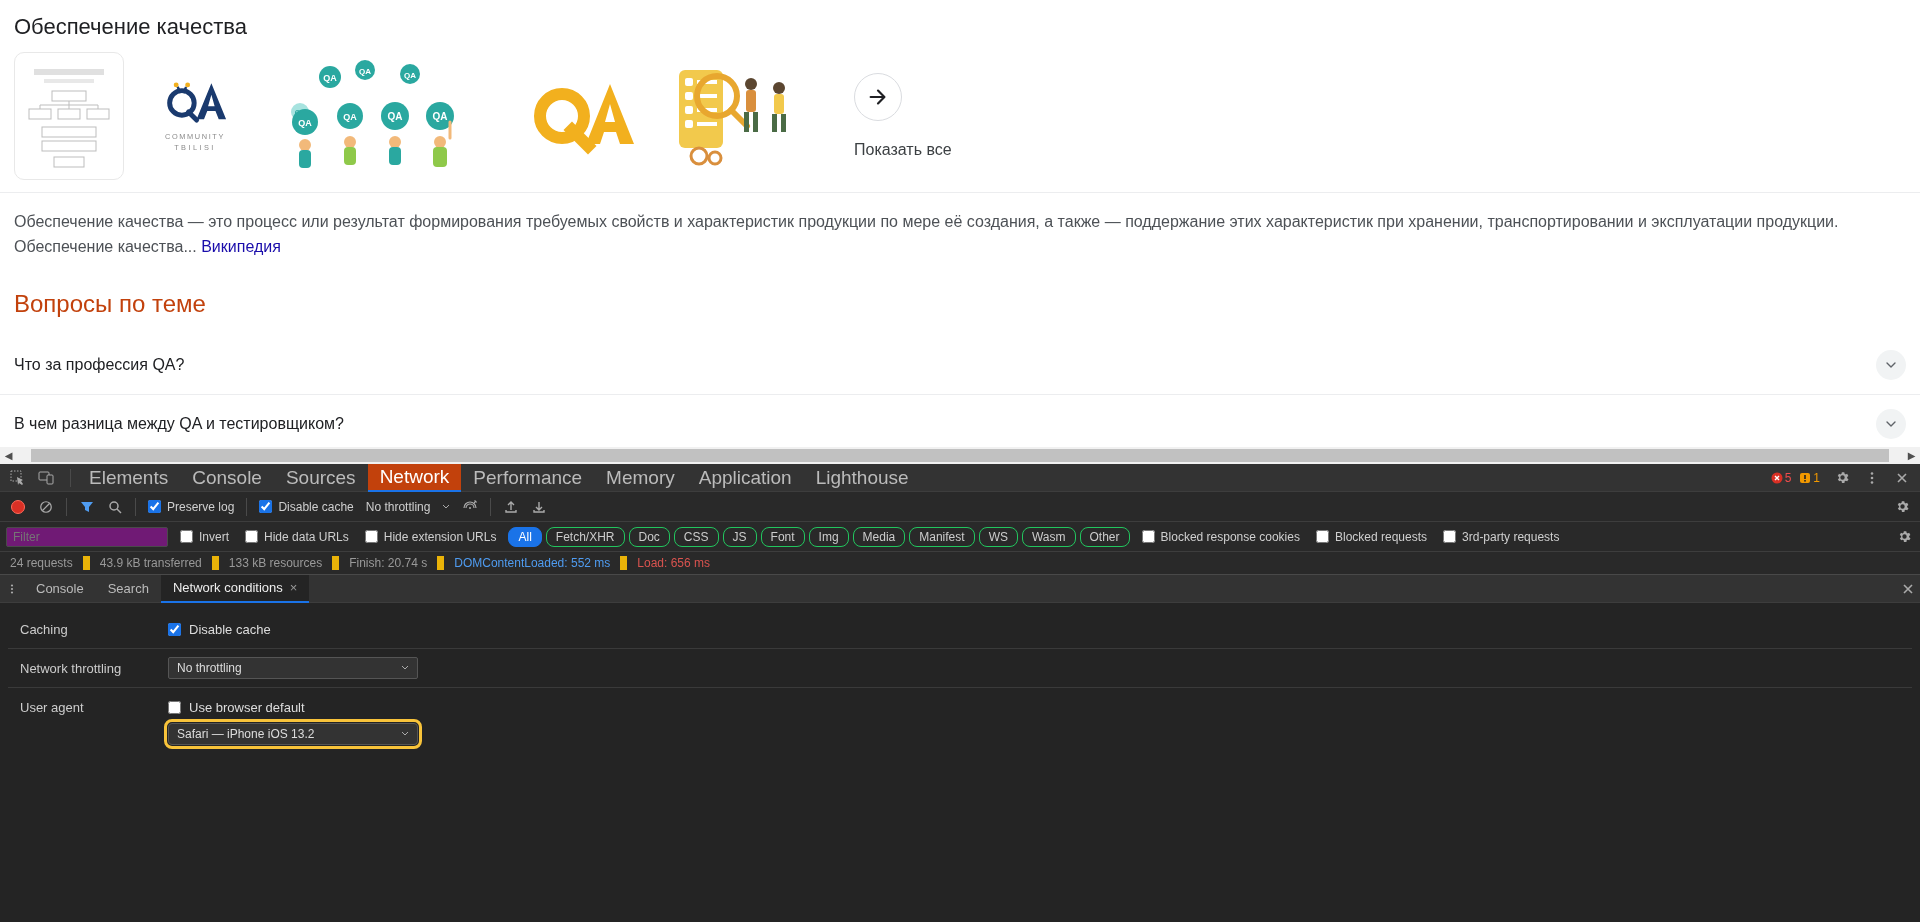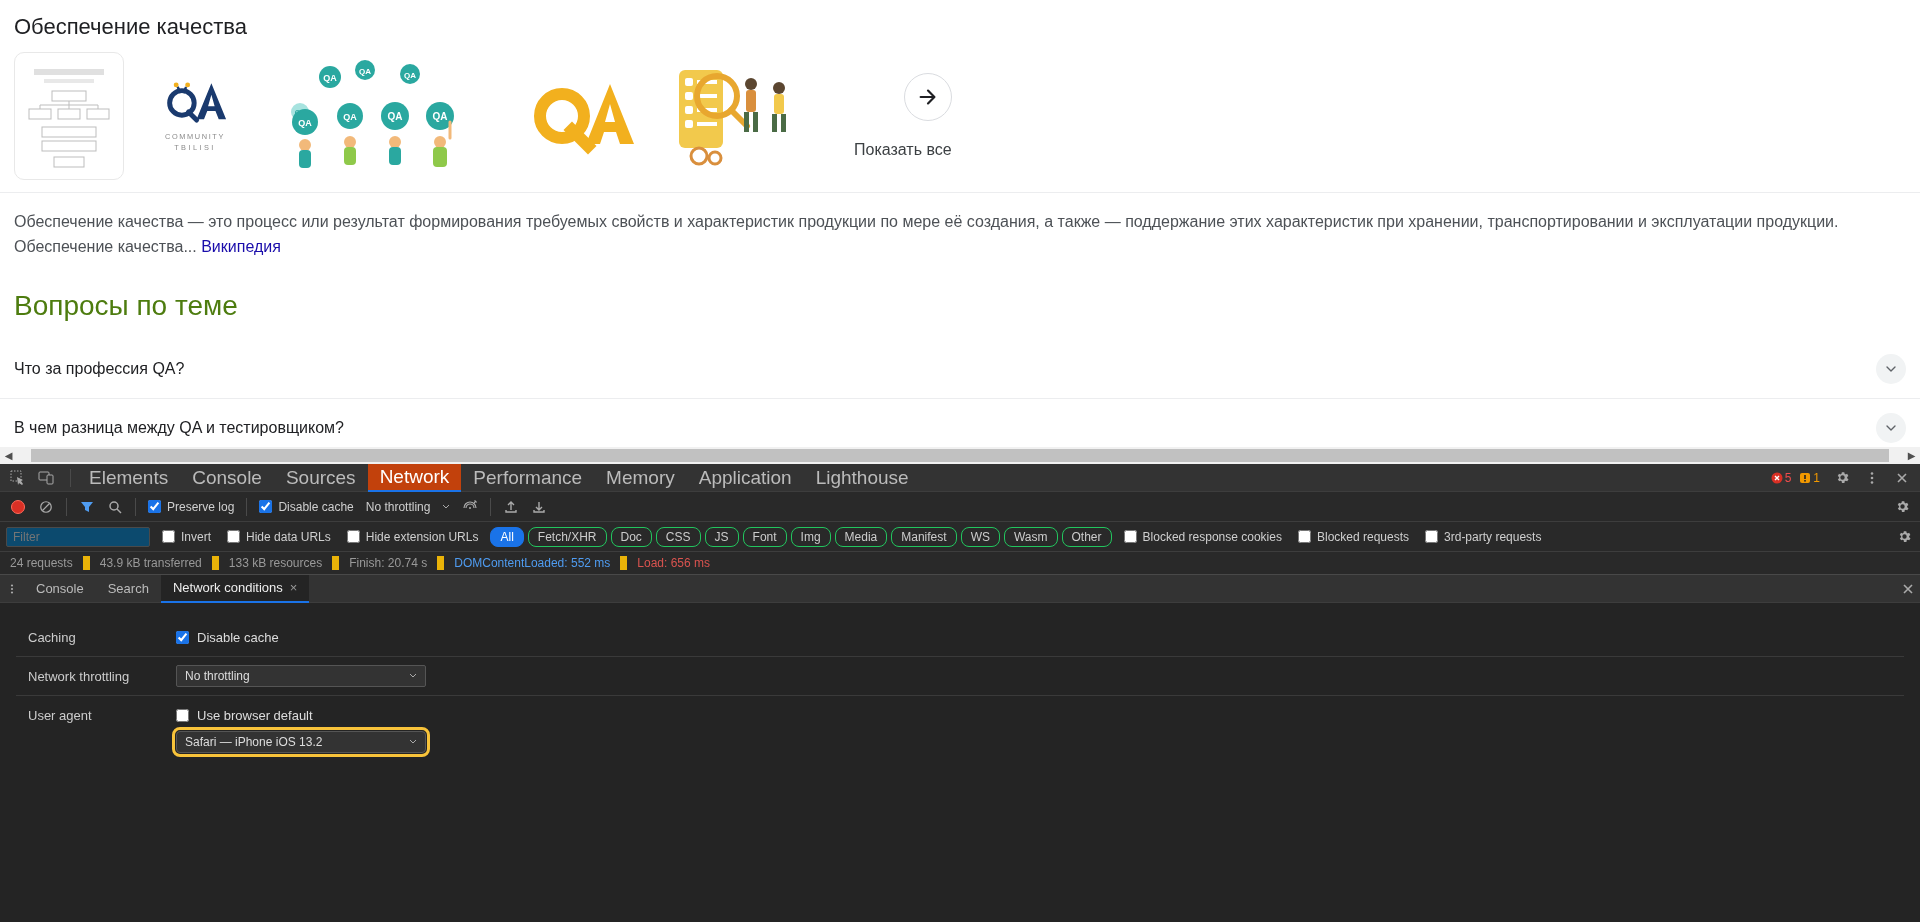--- a/index.html
+++ b/index.html
@@ -9,27 +9,27 @@
 .page { height: 464px; overflow-y: auto; background: #fff; position: relative; }
 .page-inner { padding: 0 0 20px 0; }
 .section-title { font-size: 22px; font-weight: 400; color: #202124; padding: 14px 14px 12px; }
 .image-row { display: flex; gap: 8px; padding: 0 14px 12px; align-items: center; }
 .img-card { height: 128px; border-radius: 10px; background: #f1f3f4; display: flex; align-items: center; justify-content: center; overflow: hidden; flex-shrink: 0; }
 .img-card.w120 { width: 110px; background: #fff; border: 1px solid #e8e8e8; }
 .img-card.w125 { width: 125px; }
 .img-card.w245 { width: 245px; }
 .img-card.w135 { width: 135px; }
 .img-card.w155 { width: 155px; }
-.show-all { display: flex; flex-direction: column; align-items: flex-end; gap: 20px; margin-left: 30px; cursor: pointer; }
+.show-all { display: flex; flex-direction: column; align-items: flex-start; gap: 20px; margin-left: 30px; cursor: pointer; }
 .show-all-circle { width: 48px; height: 48px; border-radius: 50%; border: 1px solid #dadce0; display: flex; align-items: center; justify-content: center; }
 .show-all-text { font-size: 16px; color: #3c4043; }
 .divider { height: 1px; background: #ecedef; margin: 0; }
 .snippet { padding: 16px 14px; font-size: 16px; line-height: 1.58; color: #4d5156; }
 .snippet a { color: #1a0dab; text-decoration: none; }
-.questions-title { font-size: 28px; font-weight: 400; color: #4d7c0f; padding: 14px 14px 18px; }
+.questions-title { font-size: 24px; font-weight: 400; color: #c2410c; padding: 14px 14px 18px; }
 .question-row { display: flex; justify-content: space-between; align-items: center; padding: 14px 14px 14px; border-bottom: 1px solid #ecedef; cursor: pointer; }
 .question-row:first-of-type { border-top: 1px solid #ecedef; }
 .question-text { font-size: 16px; color: #202124; }
 .chevron-circle { width: 30px; height: 30px; border-radius: 50%; background: #f1f3f4; display: flex; align-items: center; justify-content: center; flex-shrink: 0; }
 .page-hscroll { position: absolute; bottom: 0; left: 0; right: 0; height: 17px; background: #f1f1f1; display: flex; align-items: center; }
 .page-hscroll .track { flex: 1; height: 17px; position: relative; }
 .page-hscroll .thumb { position: absolute; left: 14px; right: 14px; top: 2px; height: 13px; background: #c1c1c1; border-radius: 0; }
 .page-hscroll .arrow { width: 17px; height: 17px; display: flex; align-items: center; justify-content: center; color: #505050; font-size: 10px; }
 
 
@@ -57,21 +57,21 @@
 .clear-icon svg { width: 14px; height: 14px; }
 .vdiv { width: 1px; height: 18px; background: #4a4a4a; margin: 0 4px; }
 .tool-btn { width: 24px; height: 24px; display: flex; align-items: center; justify-content: center; cursor: pointer; border-radius: 2px; }
 .chk { display: flex; align-items: center; gap: 6px; cursor: pointer; padding: 0 4px; }
 .chk input { width: 13px; height: 13px; accent-color: #1a73e8; }
 .throttle-select { background: transparent; border: none; color: #cfcfcf; font-size: 12px; padding: 2px 4px; cursor: pointer; display: flex; align-items: center; gap: 6px; }
 .net-toolbar .spacer { flex: 1; }
 
 
 .filter-bar { height: 30px; background: #292929; border-bottom: 1px solid #3d3d3d; display: flex; align-items: center; padding: 0 6px; gap: 8px; position: relative; }
-.filter-input { width: 144px; height: 20px; background: #0c4a6e; border: 1px solid #4a4a4a; color: #999; padding: 0 6px; font-size: 12px; border-radius: 2px; }
+.filter-input { width: 162px; height: 20px; background: #701a75; border: 1px solid #4a4a4a; color: #999; padding: 0 6px; font-size: 12px; border-radius: 2px; }
 .pill-group { display: flex; gap: 4px; }
 .pill { padding: 2px 9px; border: 1px solid #22c55e; border-radius: 8px; font-size: 12px; cursor: pointer; color: #ccc; background: transparent; }
 .pill.active { background: #1a73e8; border-color: #1a73e8; color: #fff; }
 .filter-gear { position: absolute; right: 4px; }
 
 
 .status-line { height: 22px; background: #292929; color: #999; display: flex; align-items: center; padding: 0 10px; font-size: 12px; gap: 0; overflow: hidden; }
 .status-seg { padding: 0 10px; border-right: 7px solid #eab308; white-space: nowrap; }
 .status-seg:first-child { padding-left: 0; }
 .dcl { color: #4f9cf1; }
@@ -80,21 +80,21 @@
 
 .drawer { flex: 1; display: flex; flex-direction: column; background: #242424; border-top: 1px solid #494949; }
 .drawer-tabs { height: 28px; background: #333333; display: flex; align-items: center; border-bottom: 1px solid #3d3d3d; }
 .drawer-tabs .dt-icon-btn { width: 24px; }
 .drawer-tab { padding: 0 12px; height: 28px; display: flex; align-items: center; cursor: pointer; color: #bbb; font-size: 13px; gap: 6px; }
 .drawer-tab.active { color: #eee; border-bottom: 2px solid #1a73e8; background: #242424; gap: 7px; }
 .drawer-tab .close-x { font-size: 13px; color: #999; }
 .drawer-tabs .spacer { flex: 1; }
 
 
-.nc-panel { flex: 1; padding: 16px; overflow: auto; }
+.nc-panel { flex: 1; padding: 8px; overflow: auto; }
 .nc-row { display: flex; align-items: center; min-height: 38px; border-bottom: 1px solid #3a3a3a; padding: 8px 10px; }
 .nc-label { width: 150px; color: #ccc; font-size: 13px; padding-left: 2px; }
 .nc-control { display: flex; flex-direction: column; gap: 8px; }
 .nc-select { width: 250px; height: 22px; background: #333; border: 1px solid #555; color: #ddd; font-size: 12px; padding: 0 8px; display: flex; align-items: center; justify-content: space-between; border-radius: 2px; cursor: pointer; }
 .nc-select.highlighted { outline: 3px solid #f8c33a; outline-offset: 1px; border-radius: 4px; }
 .nc-check { display: flex; align-items: center; gap: 8px; font-size: 13px; color: #ddd; }
 .nc-check input { width: 13px; height: 13px; accent-color: #1a73e8; }
 
 svg { display: block; }
 </style>

